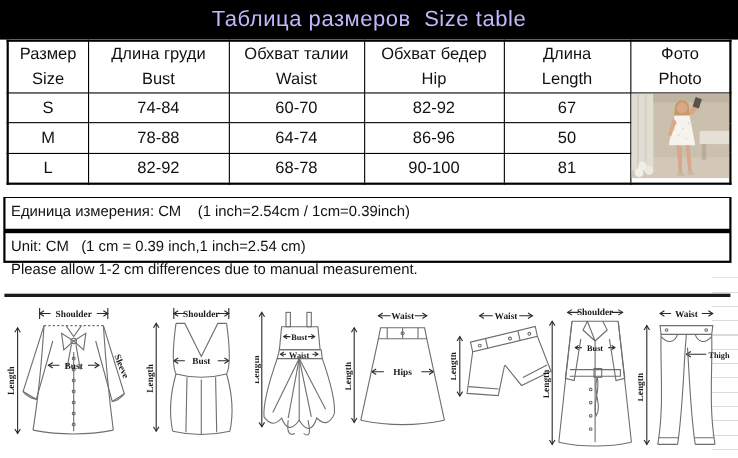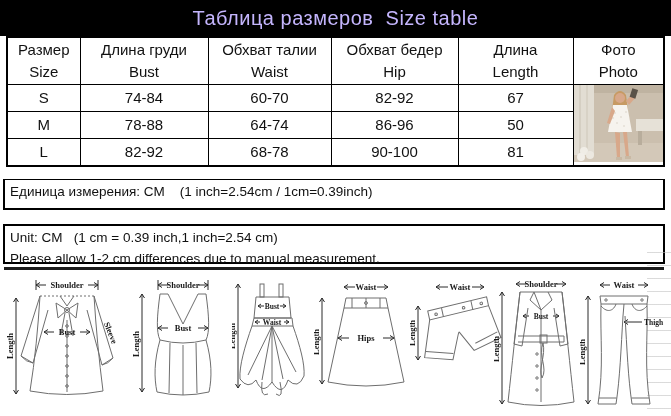--- a/index.html
+++ b/index.html
@@ -15,21 +15,21 @@
   table.sizes th,table.sizes td{border:1px solid #000;text-align:center;vertical-align:middle;
               font-weight:400;font-size:15px;padding:0;overflow:hidden;}
   table.sizes th{height:46px;line-height:1.45;margin-top:15px;}
   table.sizes td{height:25px;}
   td.photo-cell{padding:0;vertical-align:top;}
   
   .notebox{position:absolute;left:3px;width:662px;background:#fff;border:2px solid #000;
            box-sizing:border-box;padding:2px 5px 3px 5px;}
   .notebox .ln{font-size:13.5px;line-height:1.55;white-space:pre-wrap;}
   #notes-ru{top:162px;height:31px;border-top-width:1px;margin-top:17px;}
-  #notes-en{top:224px;height:40px;}
+  #notes-en{top:210px;height:29px;}
   
   .htm-head{position:absolute;left:8px;top:245px;font-size:15px;font-weight:700;letter-spacing:.3px;}
   .htm-rule{position:absolute;left:4px;top:267px;width:660px;height:3px;background:#1c1c1c;}
   .diagram{position:absolute;top:276px;}
   .diagram svg{display:block;}
   .dim-label{font-family:"Liberation Serif",serif;font-weight:700;font-size:8.5px;fill:#1a1a1a;}
   .dim-label.sm{font-size:7.5px;}
   .garment{fill:none;stroke:#6e6e6e;stroke-width:1;}
   .dimline{fill:none;stroke:#2a2a2a;stroke-width:1;}
   .ruled-edge{position:absolute;right:0;top:252px;width:24px;height:164px;opacity:.55;

